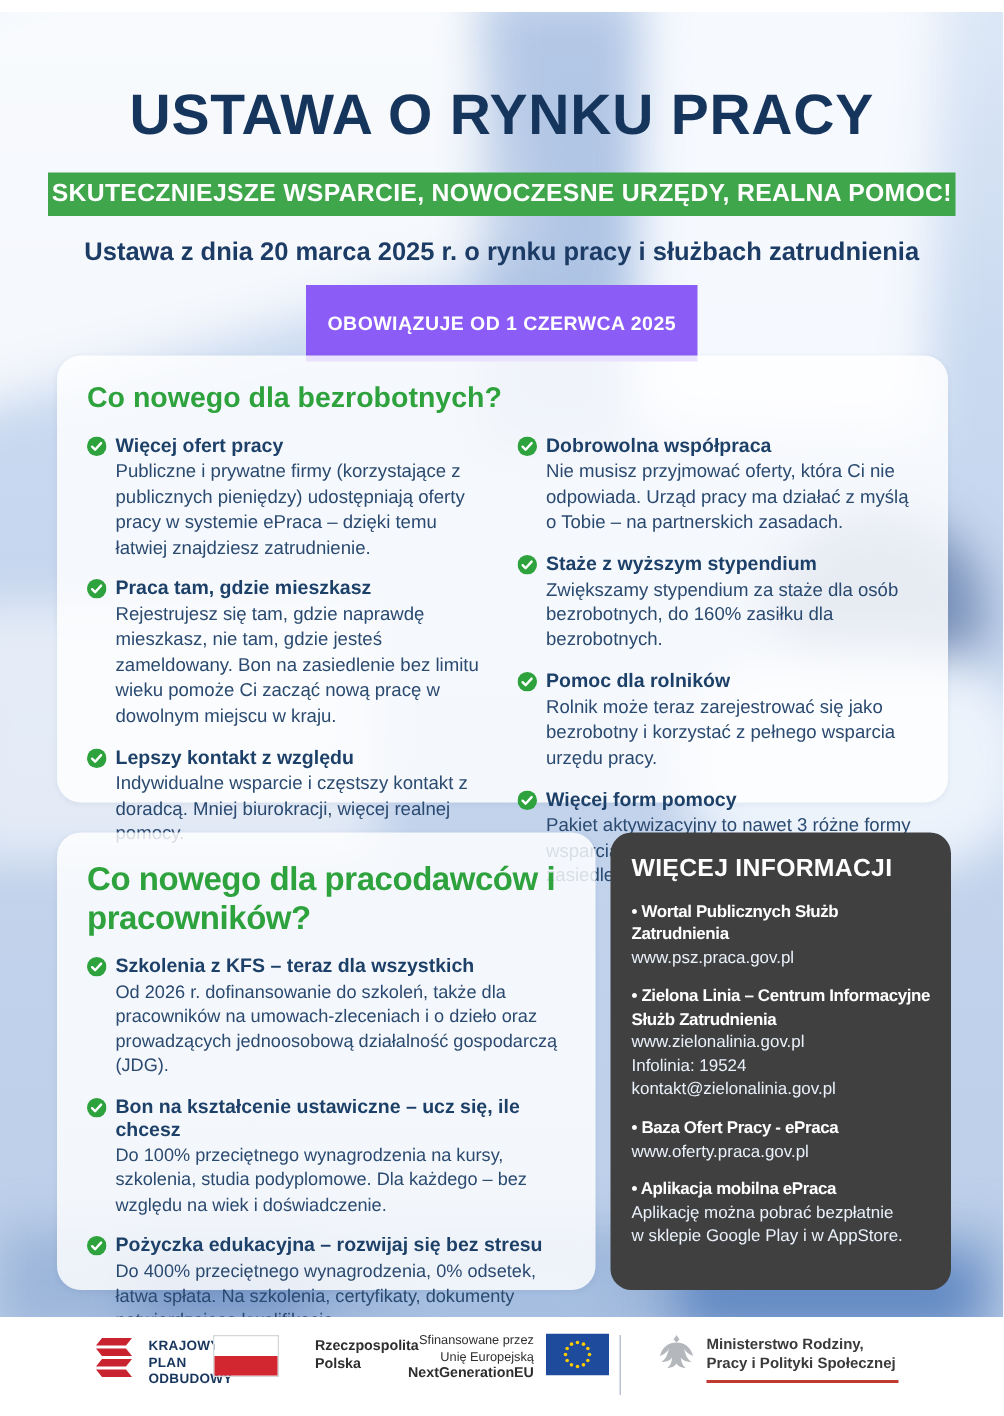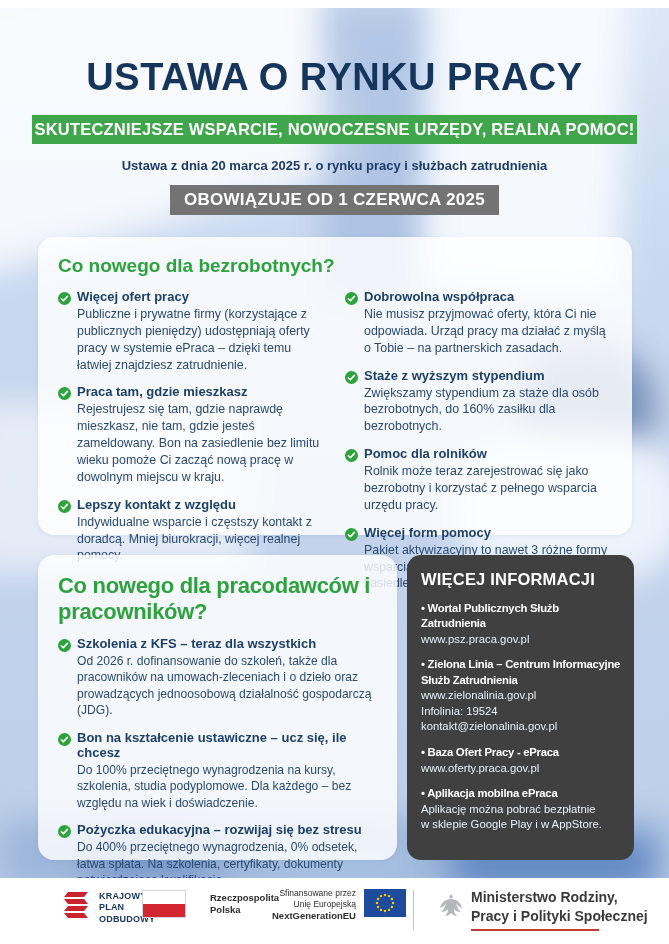--- a/index.html
+++ b/index.html
@@ -27,24 +27,24 @@
 
   
   .header{position:absolute; left:0; top:56px; width:669px; text-align:center;}
   .h1{
     font-size:38px; font-weight:700; letter-spacing:.5px; color:#16355c; margin:0 0 16px 0;
   }
   .banner-green{
     display:inline-block; background:#3fa64b; color:#ffffff; font-weight:700;
     font-size:16.5px; letter-spacing:.2px; padding:5px 3px; margin-bottom:14px;
   }
-  .subtitle{font-size:13px; font-weight:700; color:#1c3c66; margin-bottom:12px;}
+  .subtitle{font-size:17px; font-weight:700; color:#1c3c66; margin-bottom:12px;}
   .banner-blue{
-    display:inline-block; background:#737373; color:#ffffff; font-weight:700;
-    font-size:17px; letter-spacing:.3px; padding:5px 14px;
+    display:inline-block; background:#8b5cf6; color:#ffffff; font-weight:700;
+    font-size:13px; letter-spacing:.3px; padding:18px 14px;
   }
 
   
   .card{
     position:absolute; background:rgba(255,255,255,.82); border-radius:16px;
     box-shadow:0 1px 4px rgba(40,70,110,.08);
   }
   .card1{left:38px; top:237px; width:594px; height:298px; padding:16px 20px; box-sizing:border-box;}
   .card2{left:38px; top:555px; width:359px; height:305px; padding:16px 18px 14px 20px; box-sizing:border-box;}
   .sec-title{color:#2da23d; font-weight:700; font-size:19px; margin:2px 0 12px 0;}
@@ -77,21 +77,21 @@
   .f-pl{left:142px; top:12px; gap:24px;}
   .flag-pl{width:44px; height:28px; border:1px solid #d4d7da; box-sizing:border-box;}
   .flag-pl .w{height:50%; background:#ffffff;}
   .flag-pl .r{height:50%; background:#d22630;}
   .pl-text{font-size:9.5px; font-weight:700; color:#2e2e2e; line-height:1.3;}
   .f-eu{left:272px; top:10px; gap:8px;}
   .eu-text{text-align:right; font-size:8.5px; color:#2e2e2e; line-height:1.3;}
   .eu-text .bold{font-weight:700; font-size:9.5px;}
   .f-div{position:absolute; left:413px; top:12px; width:1px; height:40px; background:#b9c3d2;}
   .f-min{left:438px; top:10px; gap:7px;}
-  .min-text{font-size:14px; font-weight:700; color:#3a3a3a; line-height:1.35;}
+  .min-text{font-size:10px; font-weight:700; color:#3a3a3a; line-height:1.35;}
   .min-underline{height:2px; background:#c03a31; margin-top:3px; width:128px;}
 </style>
 </head>
 <body>
 
 <div class="page">
 
   <div class="photo">
     <div class="blob b1"></div>
     <div class="blob b3"></div>

